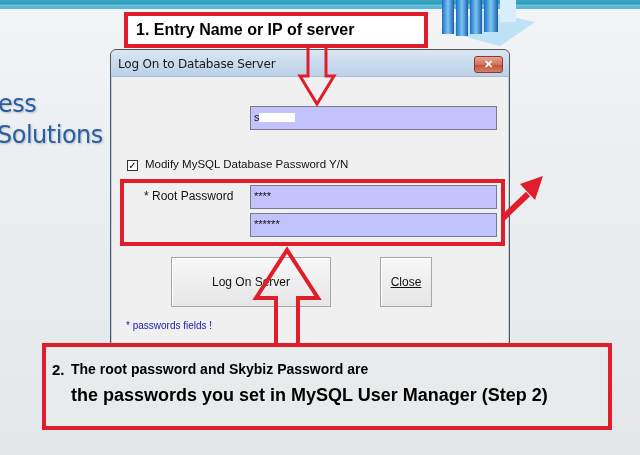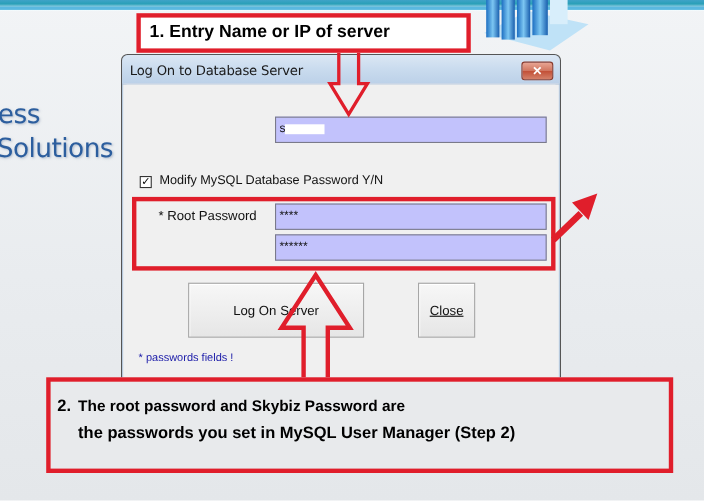--- a/index.html
+++ b/index.html
@@ -150,21 +150,21 @@
 </div>
 
 <div class="anno-box" style="left:124px; top:12px; width:304px; height:36px; background:#ffffff;"></div>
 <span class="anno-text" style="left:136px; top:21px; font-size:16px;">1. Entry Name or IP of server</span>
 
 <div class="anno-box" style="left:120px; top:179px; width:385px; height:67px;"></div>
 
 <div class="anno-box" style="left:42px; top:343px; width:570px; height:87px; background:#e8eaec;"></div>
 <span class="anno-text" style="left:52px; top:361px; font-size:15px;">2.</span>
 <span class="anno-text" style="left:71px; top:361px; font-size:14px;">The root password and Skybiz Password are</span>
-<span class="anno-text" style="left:71px; top:385px; font-size:15px;text-align:center;">the passwords you set in MySQL User Manager (Step 2)</span>
+<span class="anno-text" style="left:71px; top:385px; font-size:18px;text-align:center;">the passwords you set in MySQL User Manager (Step 2)</span>
 
 <svg class="overlay" width="640" height="455">
 
   <g fill="none" stroke="#e01e2b" stroke-width="3" stroke-linejoin="miter">
     <path d="M308,48 L308,76 L300,76 L317,104 L334,76 L326,76 L326,48"></path>
   </g>
 
   <g fill="none" stroke="#e01e2b" stroke-width="4" stroke-linejoin="miter">
     <path d="M276,343 L276,298 L256,298 L287,250 L318,298 L298,298 L298,343"></path>
   </g>

